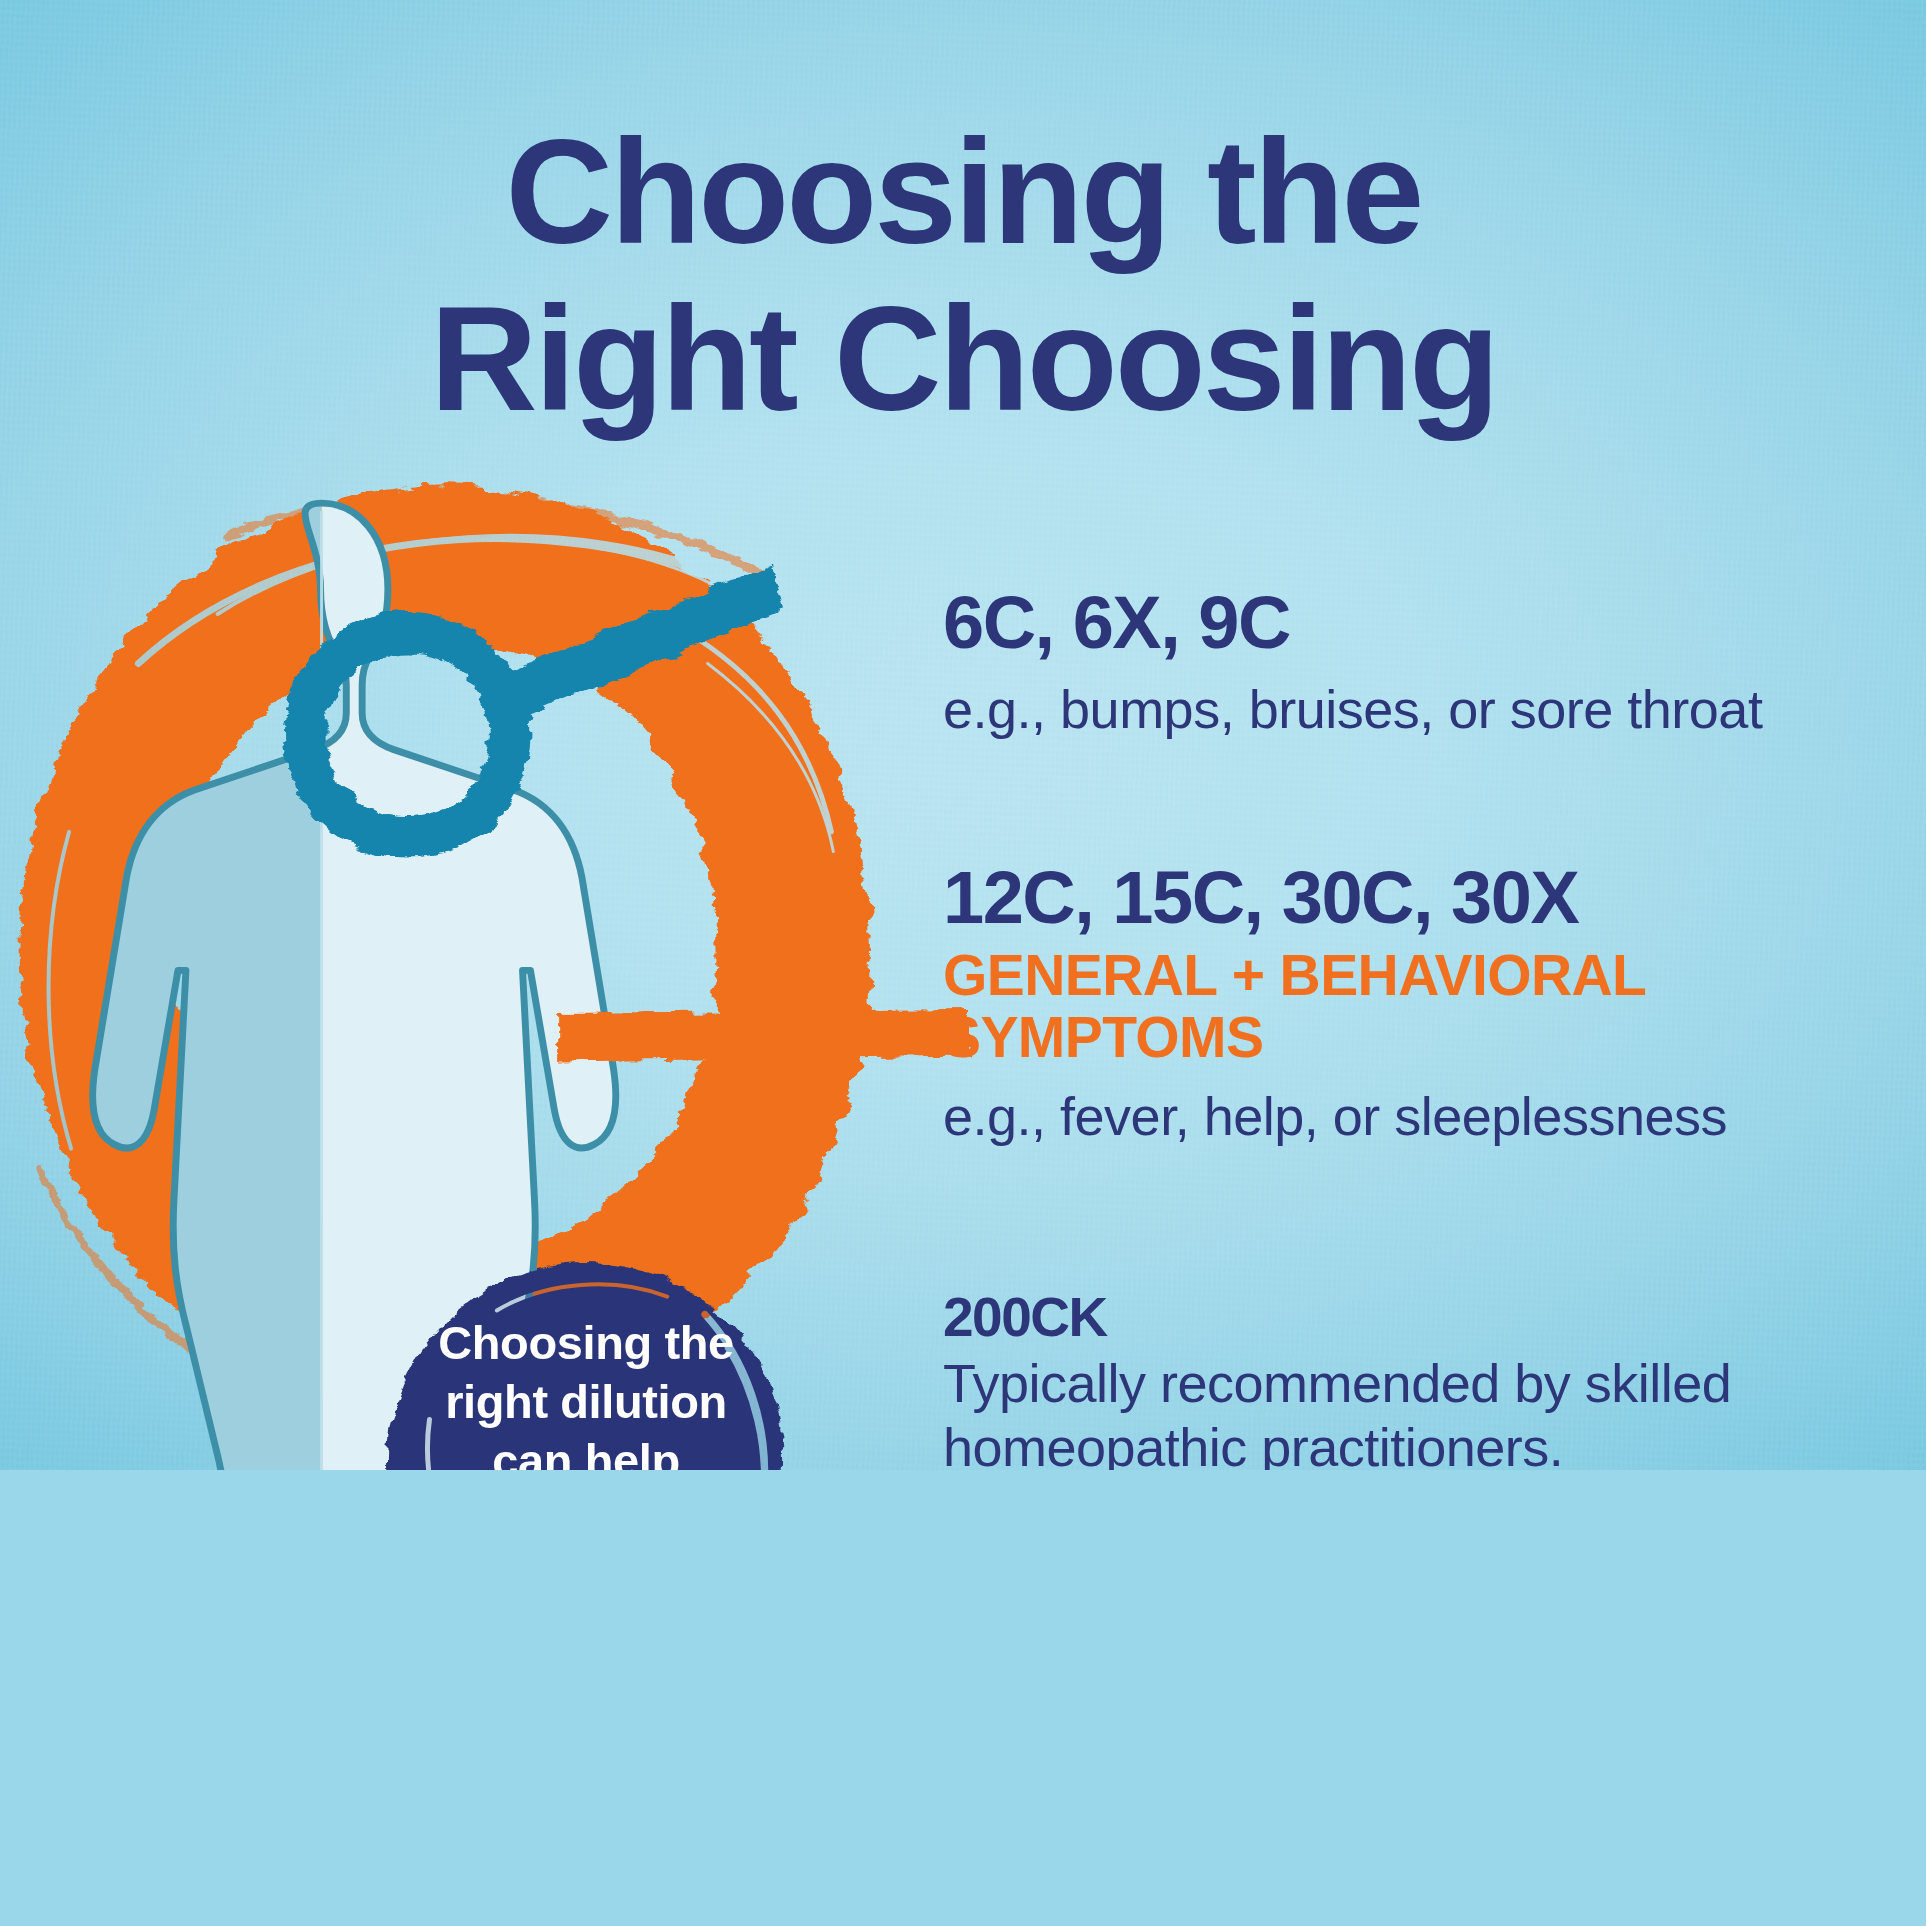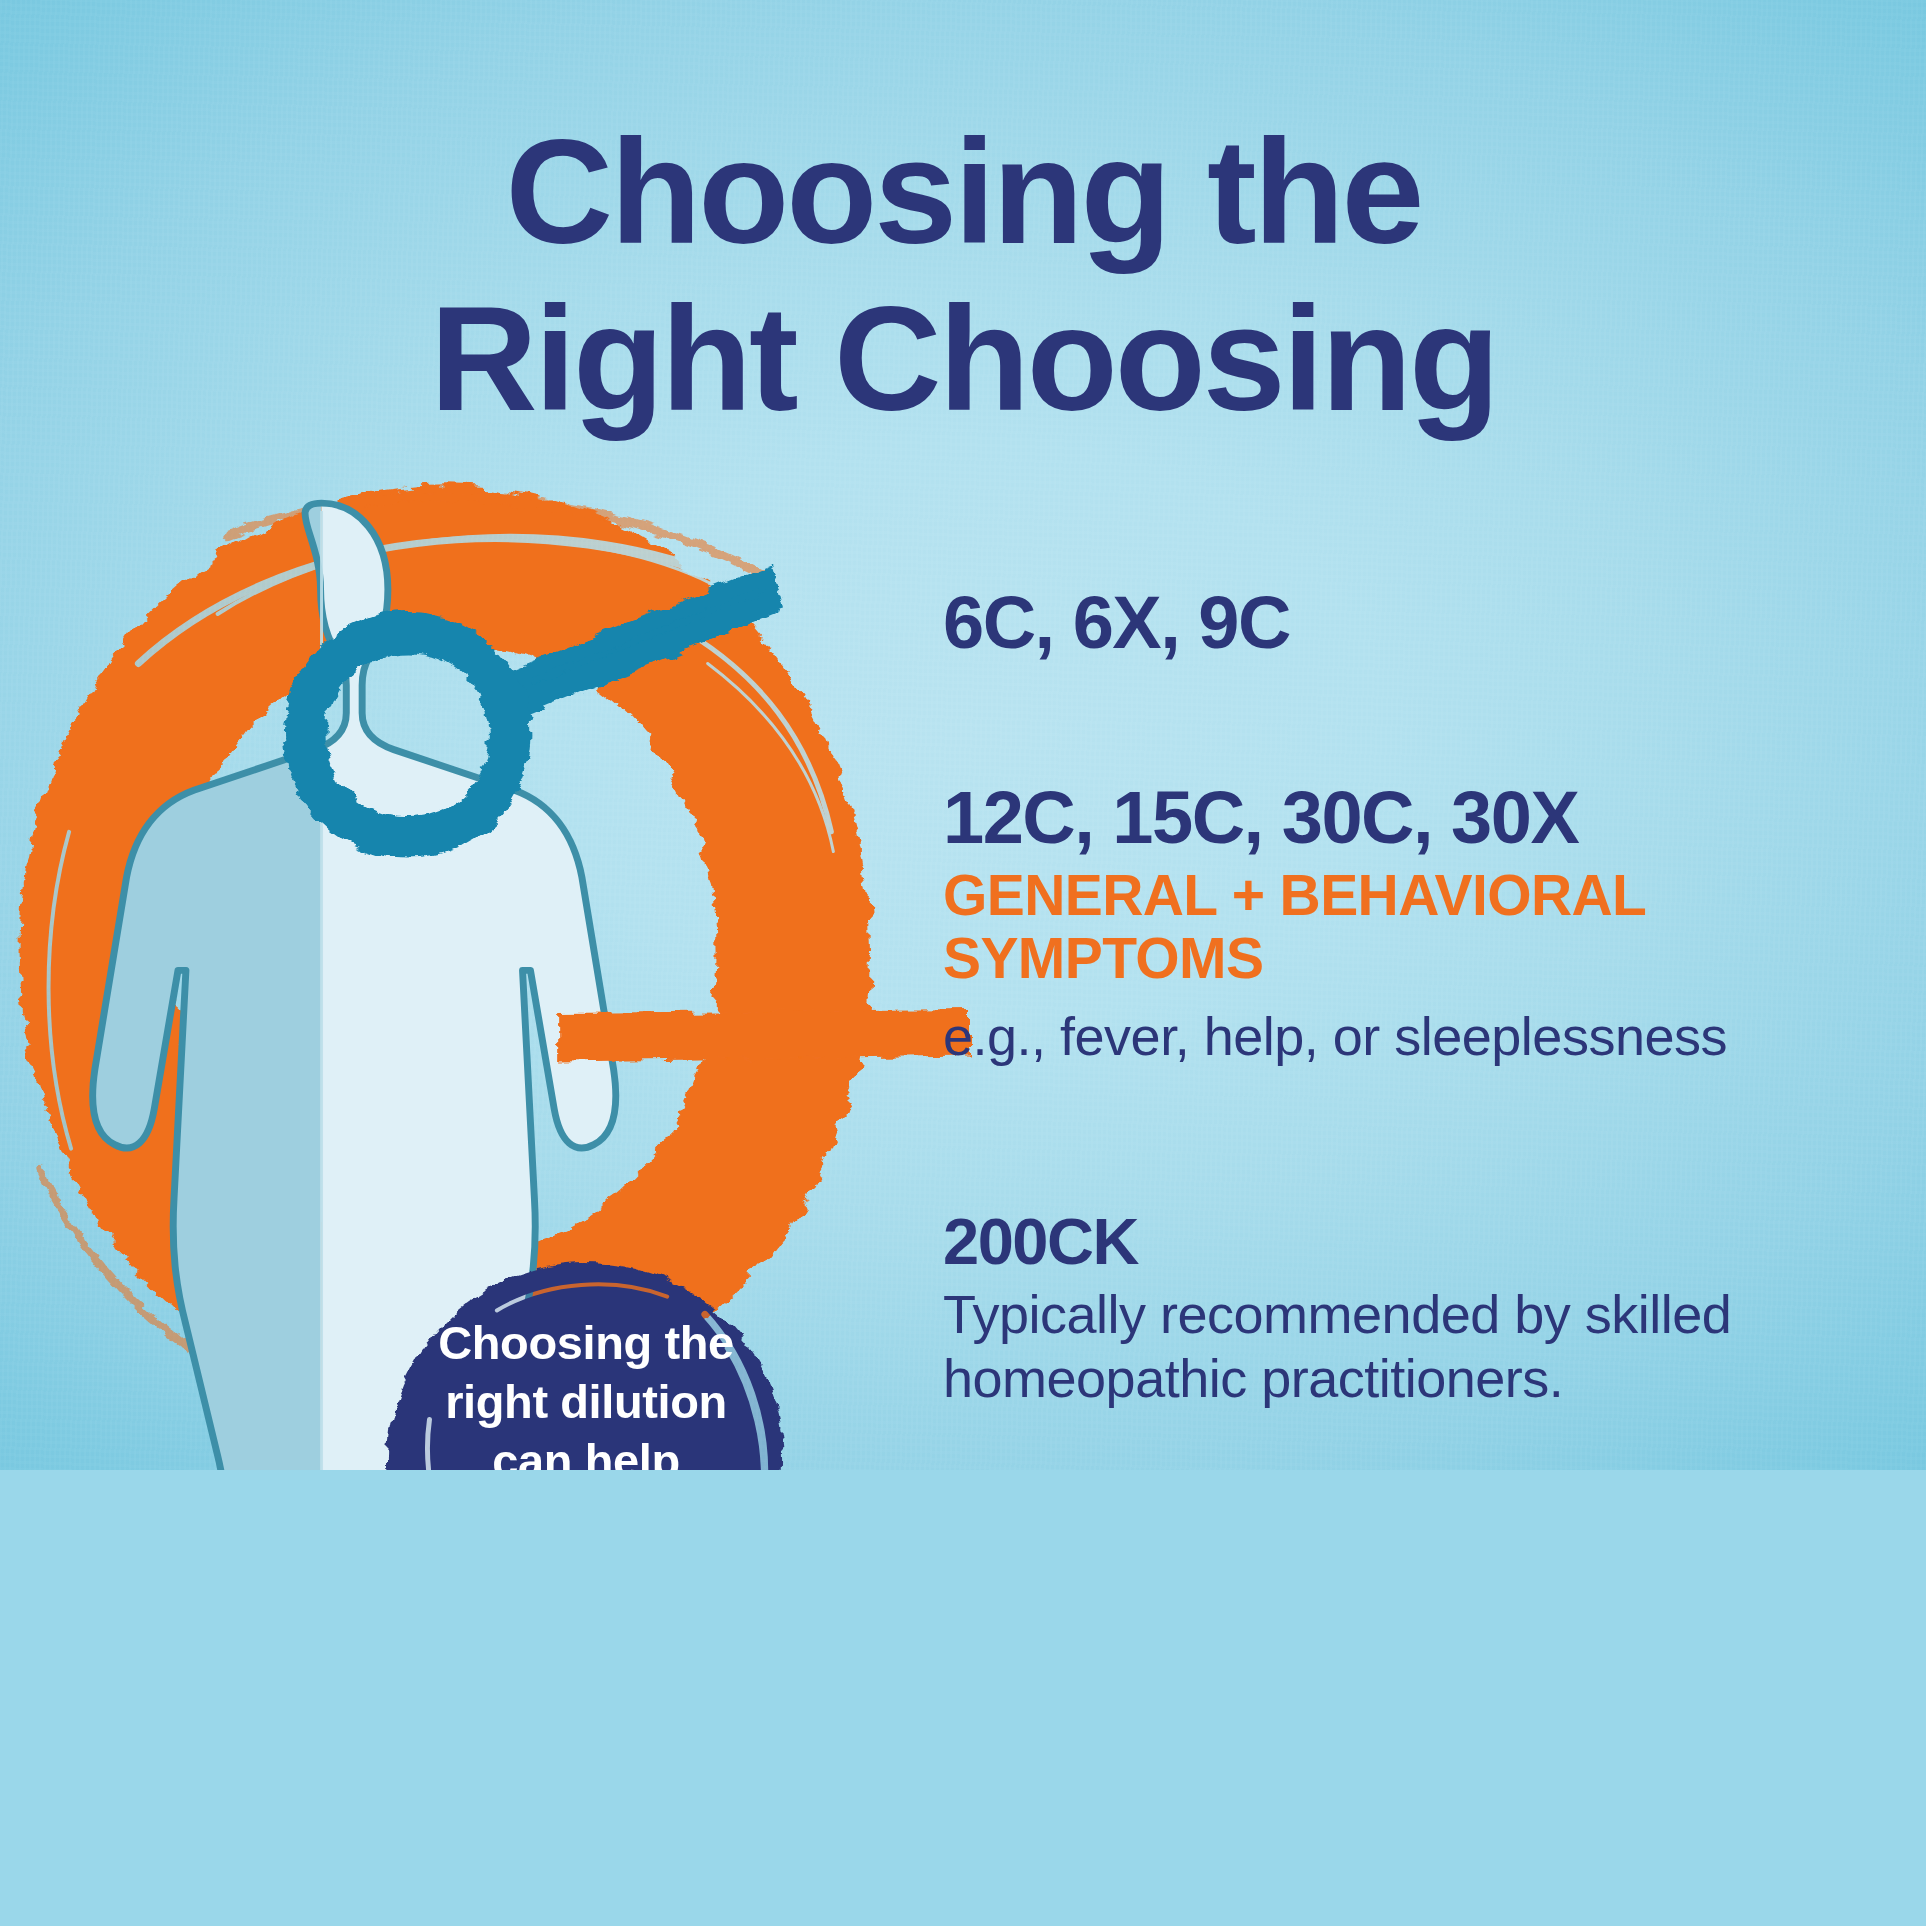--- a/index.html
+++ b/index.html
@@ -123,21 +123,21 @@
   .b-eg {
     color: #2c3679;
     font-weight: 400;
     font-size: 54px;
     line-height: 1.18;
     margin-top: 16px;
     letter-spacing: -0.5px;
   }
   .b-eg.wide { max-width: 891px; }
   #block3 { margin-top: 139px; }
-  #block3 .b-code { font-size: 65px; }
+  #block3 .b-code { font-size: 55px; }
   #block3 .b-eg { margin-top: 6px; }
 </style>
 </head>
 <body>
 
 <div id="poster">
 
   <div id="art">
     <svg viewBox="0 0 1000 1530" preserveAspectRatio="xMidYMin meet">
       <defs>
@@ -430,20 +430,21 @@
         </g>
       </svg>
     </div>
     <div class="btext">Choosing the right dilution can help optimize your relief.</div>
   </div>
 
   <div id="column">
 
     <div class="block" id="block1">
       <div class="b-code">6C, 6X, 9C</div>
+      <div class="b-eg">e.g., bumps, bruises, or sore throat</div>
     </div>
 
     <div class="block" id="block2">
       <div class="b-code">12C, 15C, 30C, 30X</div>
       <div class="b-sub orange">GENERAL + BEHAVIORAL SYMPTOMS</div>
       <div class="b-eg">e.g., fever, help, or sleeplessness</div>
     </div>
 
     <div class="block" id="block3">
       <div class="b-code">200CK</div>

